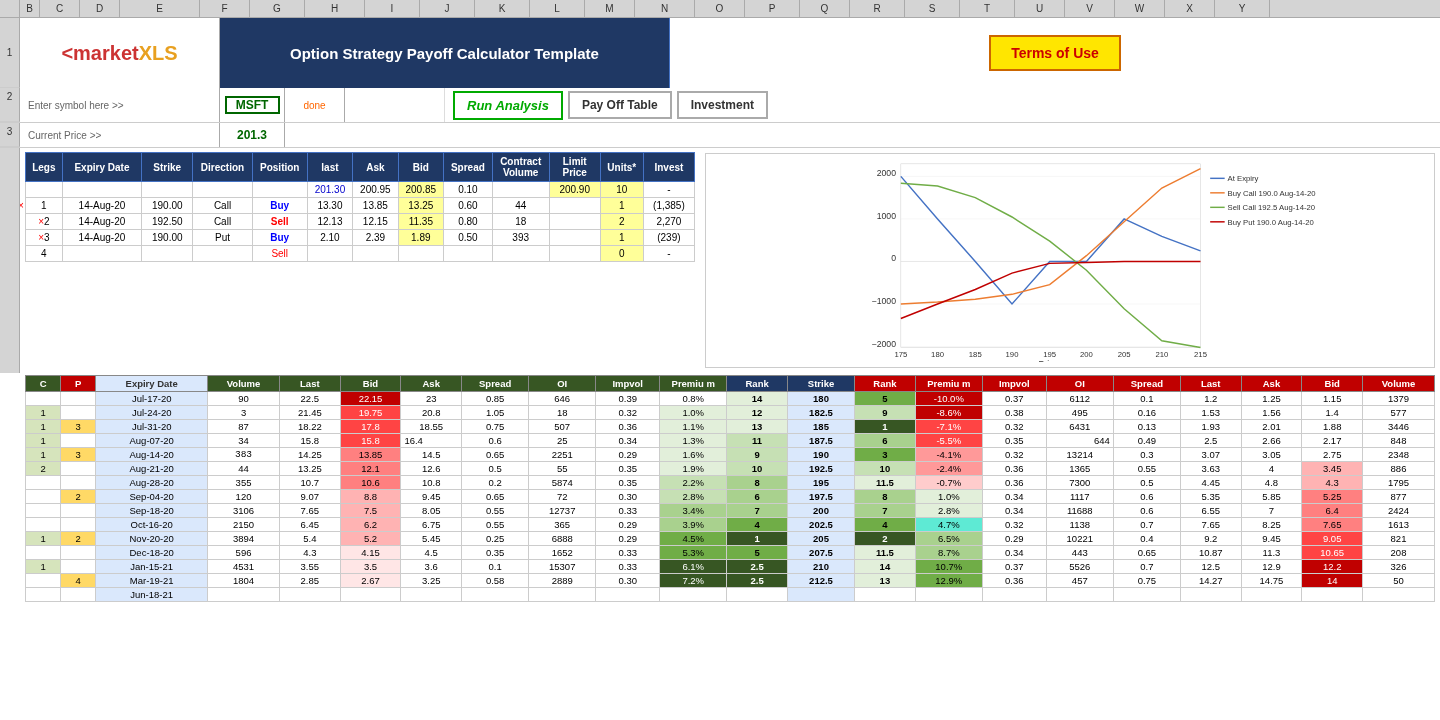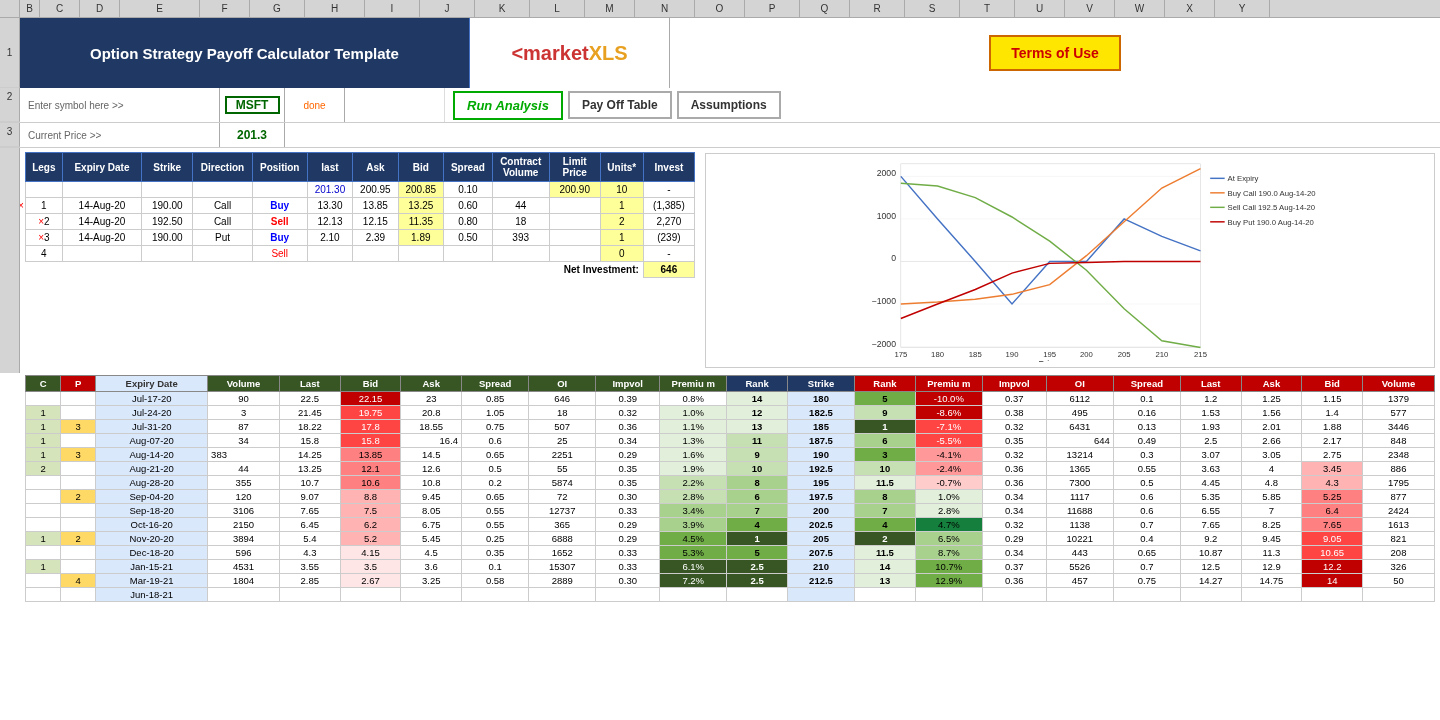--- a/index.html
+++ b/index.html
@@ -153,30 +153,30 @@
     <div class="col-header" style="width:50px">U</div>
     <div class="col-header" style="width:50px">V</div>
     <div class="col-header" style="width:50px">W</div>
     <div class="col-header" style="width:50px">X</div>
     <div class="col-header" style="width:55px">Y</div>
   </div>
 
   <div class="sheet-row" style="height:70px; border-bottom:2px solid #aaa;">
     <div class="row-num" style="height:70px; line-height:70px;">1</div>
 
-    <div style="width:450px; height:70px; background:#1f3864; color:white; display:flex; align-items:center; justify-content:center; font-size:15px; font-weight:bold; border-right:1px solid #4472c4; flex-shrink:0; padding:5px;">
-      <span>Option Strategy Payoff Calculator Template</span>
-    </div>
-
     <div style="width:200px; height:70px; background:white; display:flex; align-items:center; justify-content:center; border-right:1px solid #aaa; flex-shrink:0;">
       <div style="font-size:20px; font-weight:900; color:#cc3333; font-family:Arial;">
         &lt;market<span style="color:#e8a020;">XLS</span>
       </div>
     </div>
 
+    <div style="width:450px; height:70px; background:#1f3864; color:white; display:flex; align-items:center; justify-content:center; font-size:15px; font-weight:bold; border-right:1px solid #4472c4; flex-shrink:0; padding:5px;">
+      <span>Option Strategy Payoff Calculator Template</span>
+    </div>
+
     <div style="flex:1; height:70px; background:white; display:flex; align-items:center; justify-content:center;">
       <div style="background:#ffe600; border:2px solid #cc6600; padding:8px 20px; cursor:pointer;">
         <span style="color:#cc0000; font-weight:bold; font-size:14px;">Terms of Use</span>
       </div>
     </div>
   </div>
 
   <div class="sheet-row" style="height:35px;">
     <div class="row-num">2</div>
     <div style="width:200px; background:white; display:flex; align-items:center; padding:3px 8px; border-right:1px solid #aaa; flex-shrink:0; font-size:10px; color:#666;">
@@ -187,21 +187,21 @@
     </div>
     <div style="width:60px; background:white; display:flex; align-items:center; justify-content:center; border-right:1px solid #aaa; flex-shrink:0; color:#ff6600; font-size:10px;">
       <span>done</span>
     </div>
 
     <div style="width:100px; flex-shrink:0; border-right:1px solid #ddd;"></div>
 
     <div style="display:flex; align-items:center; gap:5px; padding:0 8px; background:white; flex:1;">
       <button class="btn-run">Run Analysis</button>
       <button class="btn-payoff">Pay Off Table</button>
-      <button class="btn-assumptions">Assumptions</button>
+      <button class="btn-assumptions">Investment</button>
     </div>
   </div>
 
   <div class="sheet-row" style="height:25px;">
     <div class="row-num">3</div>
     <div style="width:200px; background:white; display:flex; align-items:center; padding:0 8px; border-right:1px solid #aaa; flex-shrink:0; font-size:10px; color:#666;">
       <span>Current Price &gt;&gt;</span>
     </div>
     <div style="width:65px; background:white; display:flex; align-items:center; justify-content:center; border-right:1px solid #aaa; flex-shrink:0; font-weight:bold; font-size:12px; color:#006600;">
       <span>201.3</span>
@@ -306,25 +306,20 @@
             <td></td>
             <td></td>
             <td></td>
             <td></td>
             <td></td>
             <td></td>
             <td style="background:#ffff99;">0</td>
             <td>-</td>
           </tr>
 
-          <tr>
-            <td colspan="10" style="border:none; background:white;"></td>
-            <td colspan="2" style="text-align:right; font-weight:bold; background:white; border:none;">Net Investment:</td>
-            <td style="background:#ffff99; font-weight:bold;">646</td>
-          </tr>
         </tbody>
       </table>
     </div>
 
     <div style="flex:1; padding:5px; background:white;">
       <div class="chart-container" style="width:100%; height:215px;">
         <svg width="100%" height="100%" viewBox="0 0 430 210">
 
           <text x="35" y="18" font-size="9" text-anchor="end" fill="#333">2000</text>
           <text x="35" y="62" font-size="9" text-anchor="end" fill="#333">1000</text>
@@ -473,42 +468,42 @@
             <td style="background: white; text-align: center;">1.88</td>
             <td style="background: white; text-align: center;">3446</td>
           </tr>
           <tr>
             <td style="background: rgb(214, 228, 188); text-align: center;">1</td>
             <td style="background: white; text-align: center;"></td>
             <td style="background: rgb(218, 232, 252); text-align: center;">Aug-07-20</td>
             <td style="background: white; text-align: center;">34</td>
             <td style="background: white; text-align: center;">15.8</td>
             <td style="background: rgb(255, 68, 68); color: white; text-align: center;">15.8</td>
-            <td style="background: white; text-align: right;">16.4</td>
+            <td style="background: white; text-align: left;">16.4</td>
             <td style="background: white; text-align: center;">0.6</td>
             <td style="background: white; text-align: center;">25</td>
             <td style="background: white; text-align: center;">0.34</td>
             <td style="background: rgb(226, 239, 218); text-align: center;">1.3%</td>
             <td style="background: rgb(198, 224, 180); text-align: center; font-weight: bold;">11</td>
             <td style="background: rgb(218, 232, 252); text-align: center; font-weight: bold;">187.5</td>
             <td style="background: rgb(169, 209, 142); text-align: center; font-weight: bold;">6</td>
             <td style="background: rgb(255, 68, 68); color: white; text-align: center;">-5.5%</td>
             <td style="background: white; text-align: center;">0.35</td>
             <td style="background: white; text-align: right;">644</td>
             <td style="background: white; text-align: center;">0.49</td>
             <td style="background: white; text-align: center;">2.5</td>
             <td style="background: white; text-align: center;">2.66</td>
             <td style="background: white; text-align: center;">2.17</td>
             <td style="background: white; text-align: center;">848</td>
           </tr>
           <tr>
             <td style="background: rgb(214, 228, 188); text-align: center;">1</td>
             <td style="background: rgb(255, 217, 102); text-align: center;">3</td>
             <td style="background: rgb(218, 232, 252); text-align: center;">Aug-14-20</td>
-            <td style="background: white; text-align: left;">383</td>
+            <td style="background: white; text-align: center; font-family: Liberation Mono, monospace;">383</td>
             <td style="background: white; text-align: center;">14.25</td>
             <td style="background: rgb(255, 128, 128); text-align: center;">13.85</td>
             <td style="background: white; text-align: center;">14.5</td>
             <td style="background: white; text-align: center;">0.65</td>
             <td style="background: white; text-align: center;">2251</td>
             <td style="background: white; text-align: center;">0.29</td>
             <td style="background: rgb(226, 239, 218); text-align: center;">1.6%</td>
             <td style="background: rgb(198, 224, 180); text-align: center; font-weight: bold;">9</td>
             <td style="background: rgb(218, 232, 252); text-align: center; font-weight: bold;">190</td>
             <td style="background: rgb(112, 173, 71); text-align: center; font-weight: bold;">3</td>
@@ -625,21 +620,21 @@
             <td style="background: white; text-align: center;">6.45</td>
             <td style="background: rgb(255, 179, 179); text-align: center;">6.2</td>
             <td style="background: white; text-align: center;">6.75</td>
             <td style="background: white; text-align: center;">0.55</td>
             <td style="background: white; text-align: center;">365</td>
             <td style="background: white; text-align: center;">0.29</td>
             <td style="background: rgb(169, 209, 142); text-align: center;">3.9%</td>
             <td style="background: rgb(112, 173, 71); text-align: center; font-weight: bold;">4</td>
             <td style="background: rgb(218, 232, 252); text-align: center; font-weight: bold;">202.5</td>
             <td style="background: rgb(112, 173, 71); text-align: center; font-weight: bold;">4</td>
-            <td style="background: #15803d; text-align: center;">4.7%</td>
+            <td style="background: #5eead4; text-align: center;">4.7%</td>
             <td style="background: white; text-align: center;">0.32</td>
             <td style="background: white; text-align: center;">1138</td>
             <td style="background: white; text-align: center;">0.7</td>
             <td style="background: white; text-align: center;">7.65</td>
             <td style="background: white; text-align: center;">8.25</td>
             <td style="background: rgb(255, 128, 128); text-align: center;">7.65</td>
             <td style="background: white; text-align: center;">1613</td>
           </tr>
           <tr>
             <td style="background: rgb(214, 228, 188); text-align: center;">1</td>

